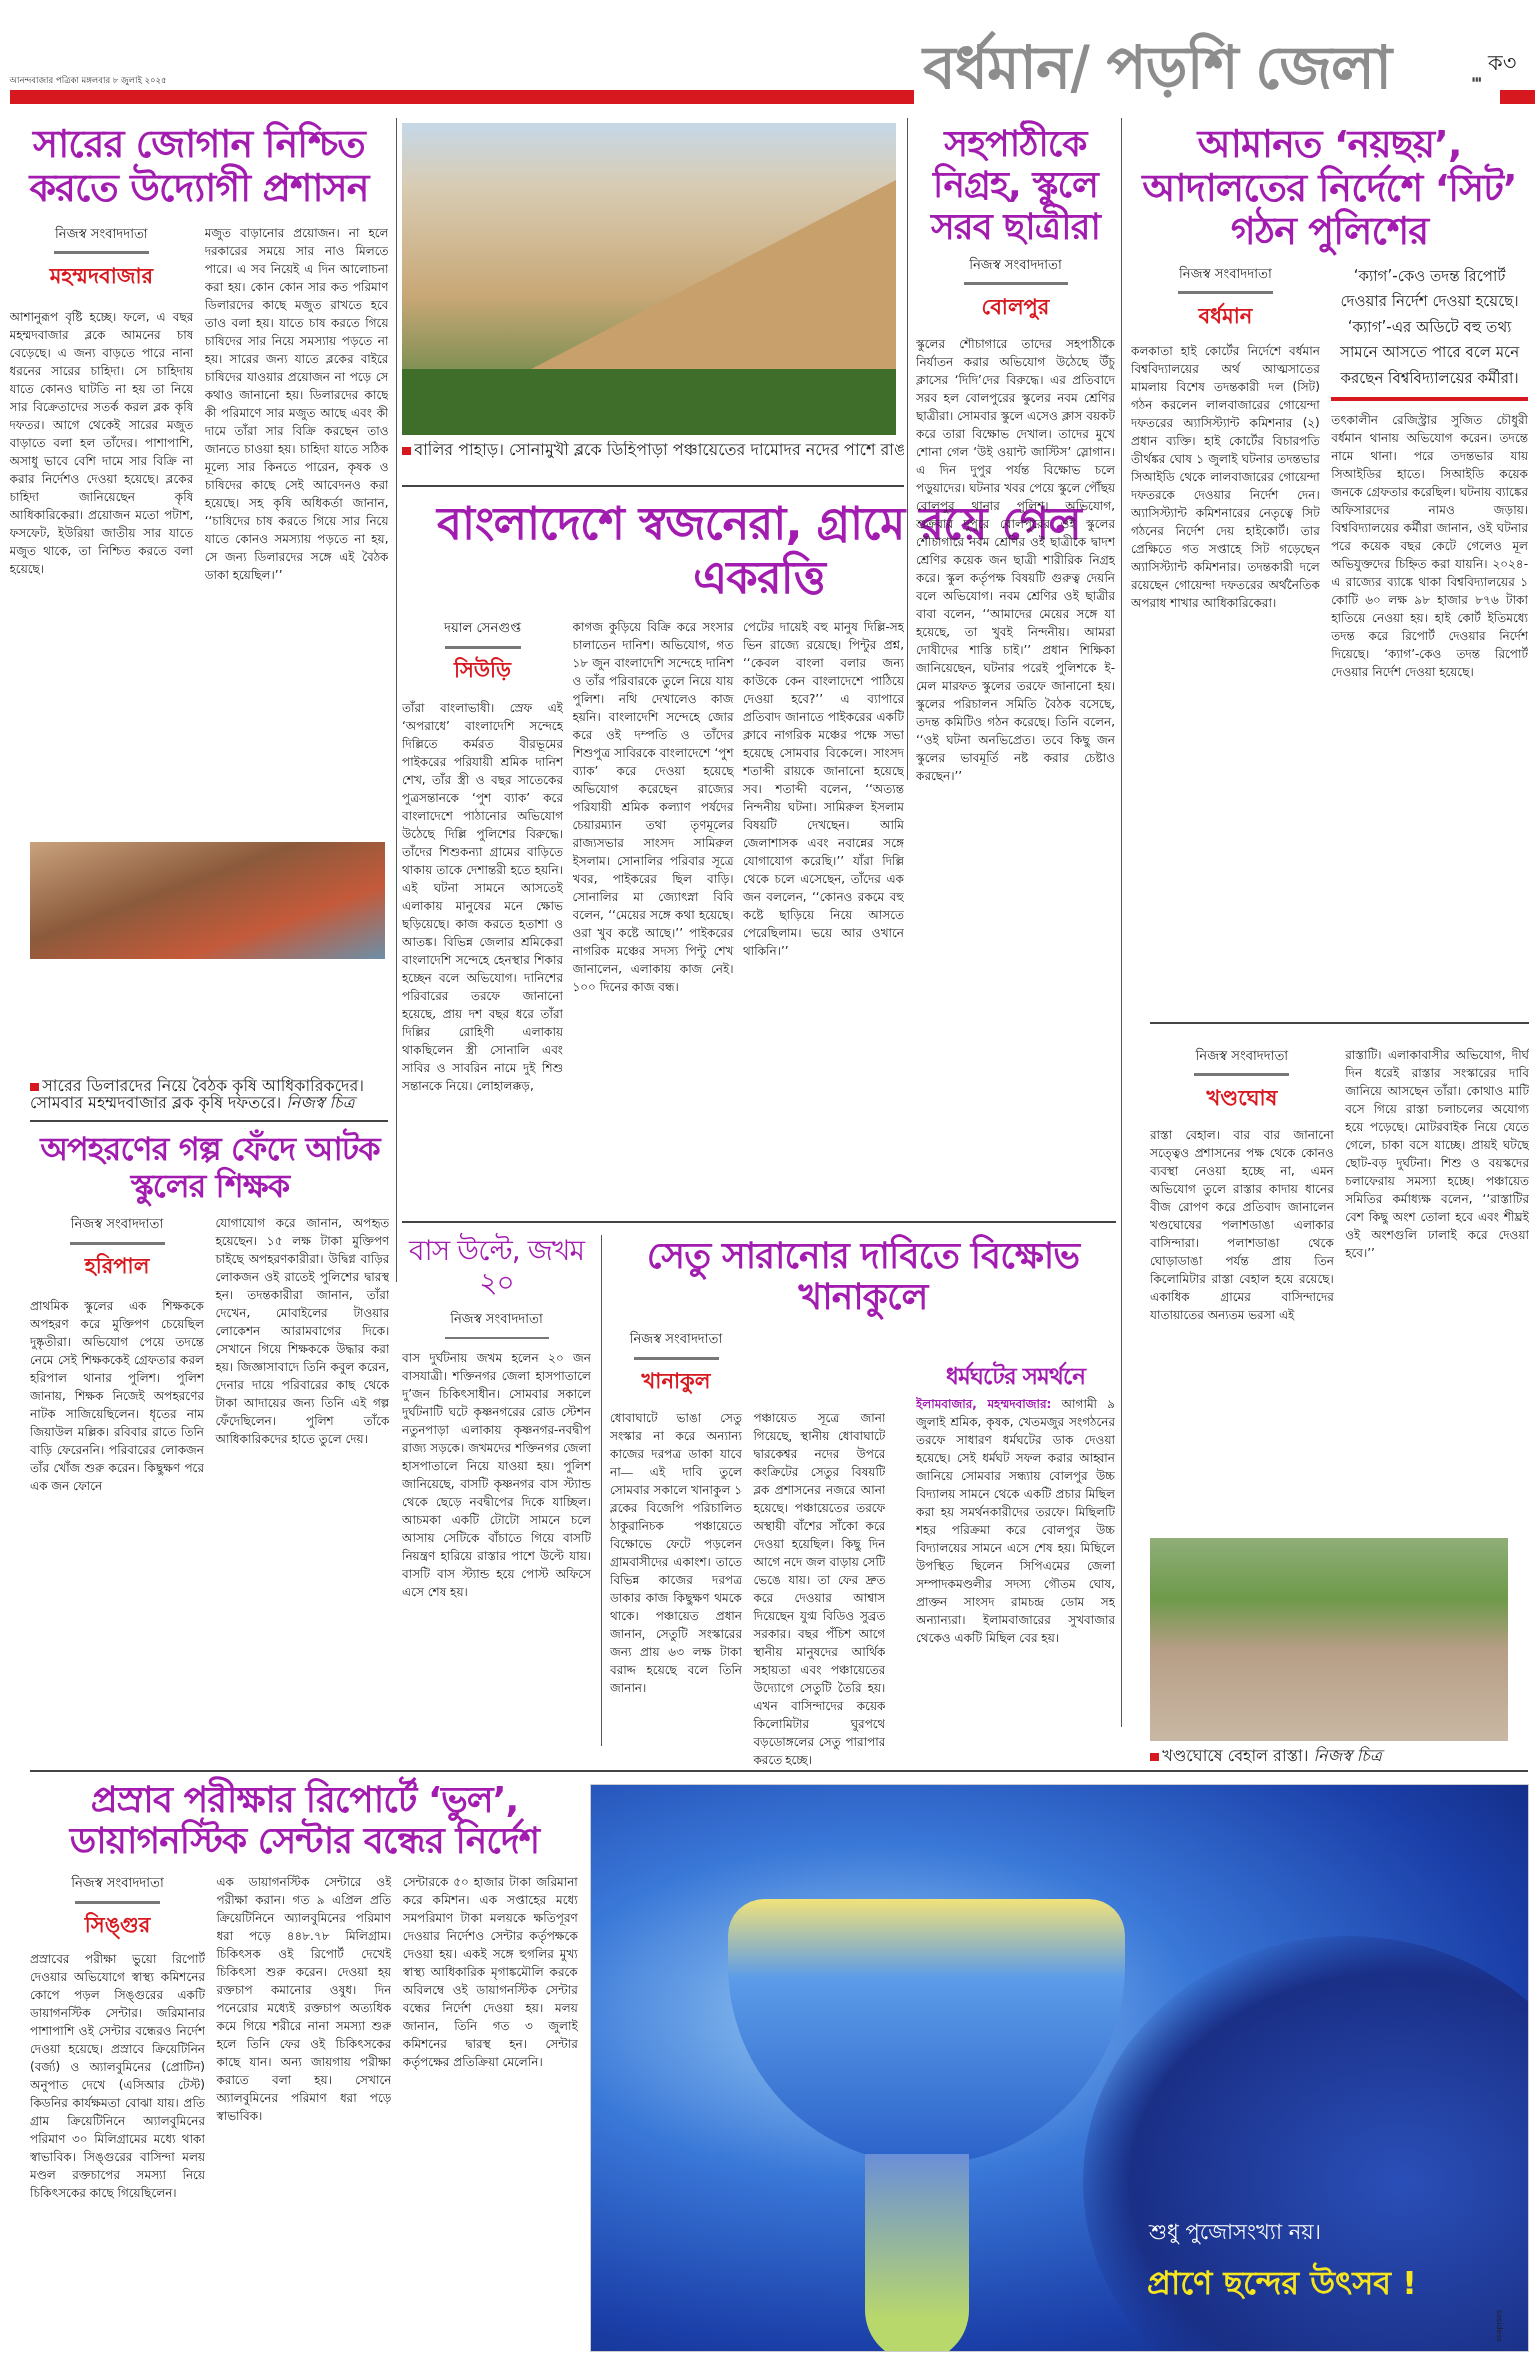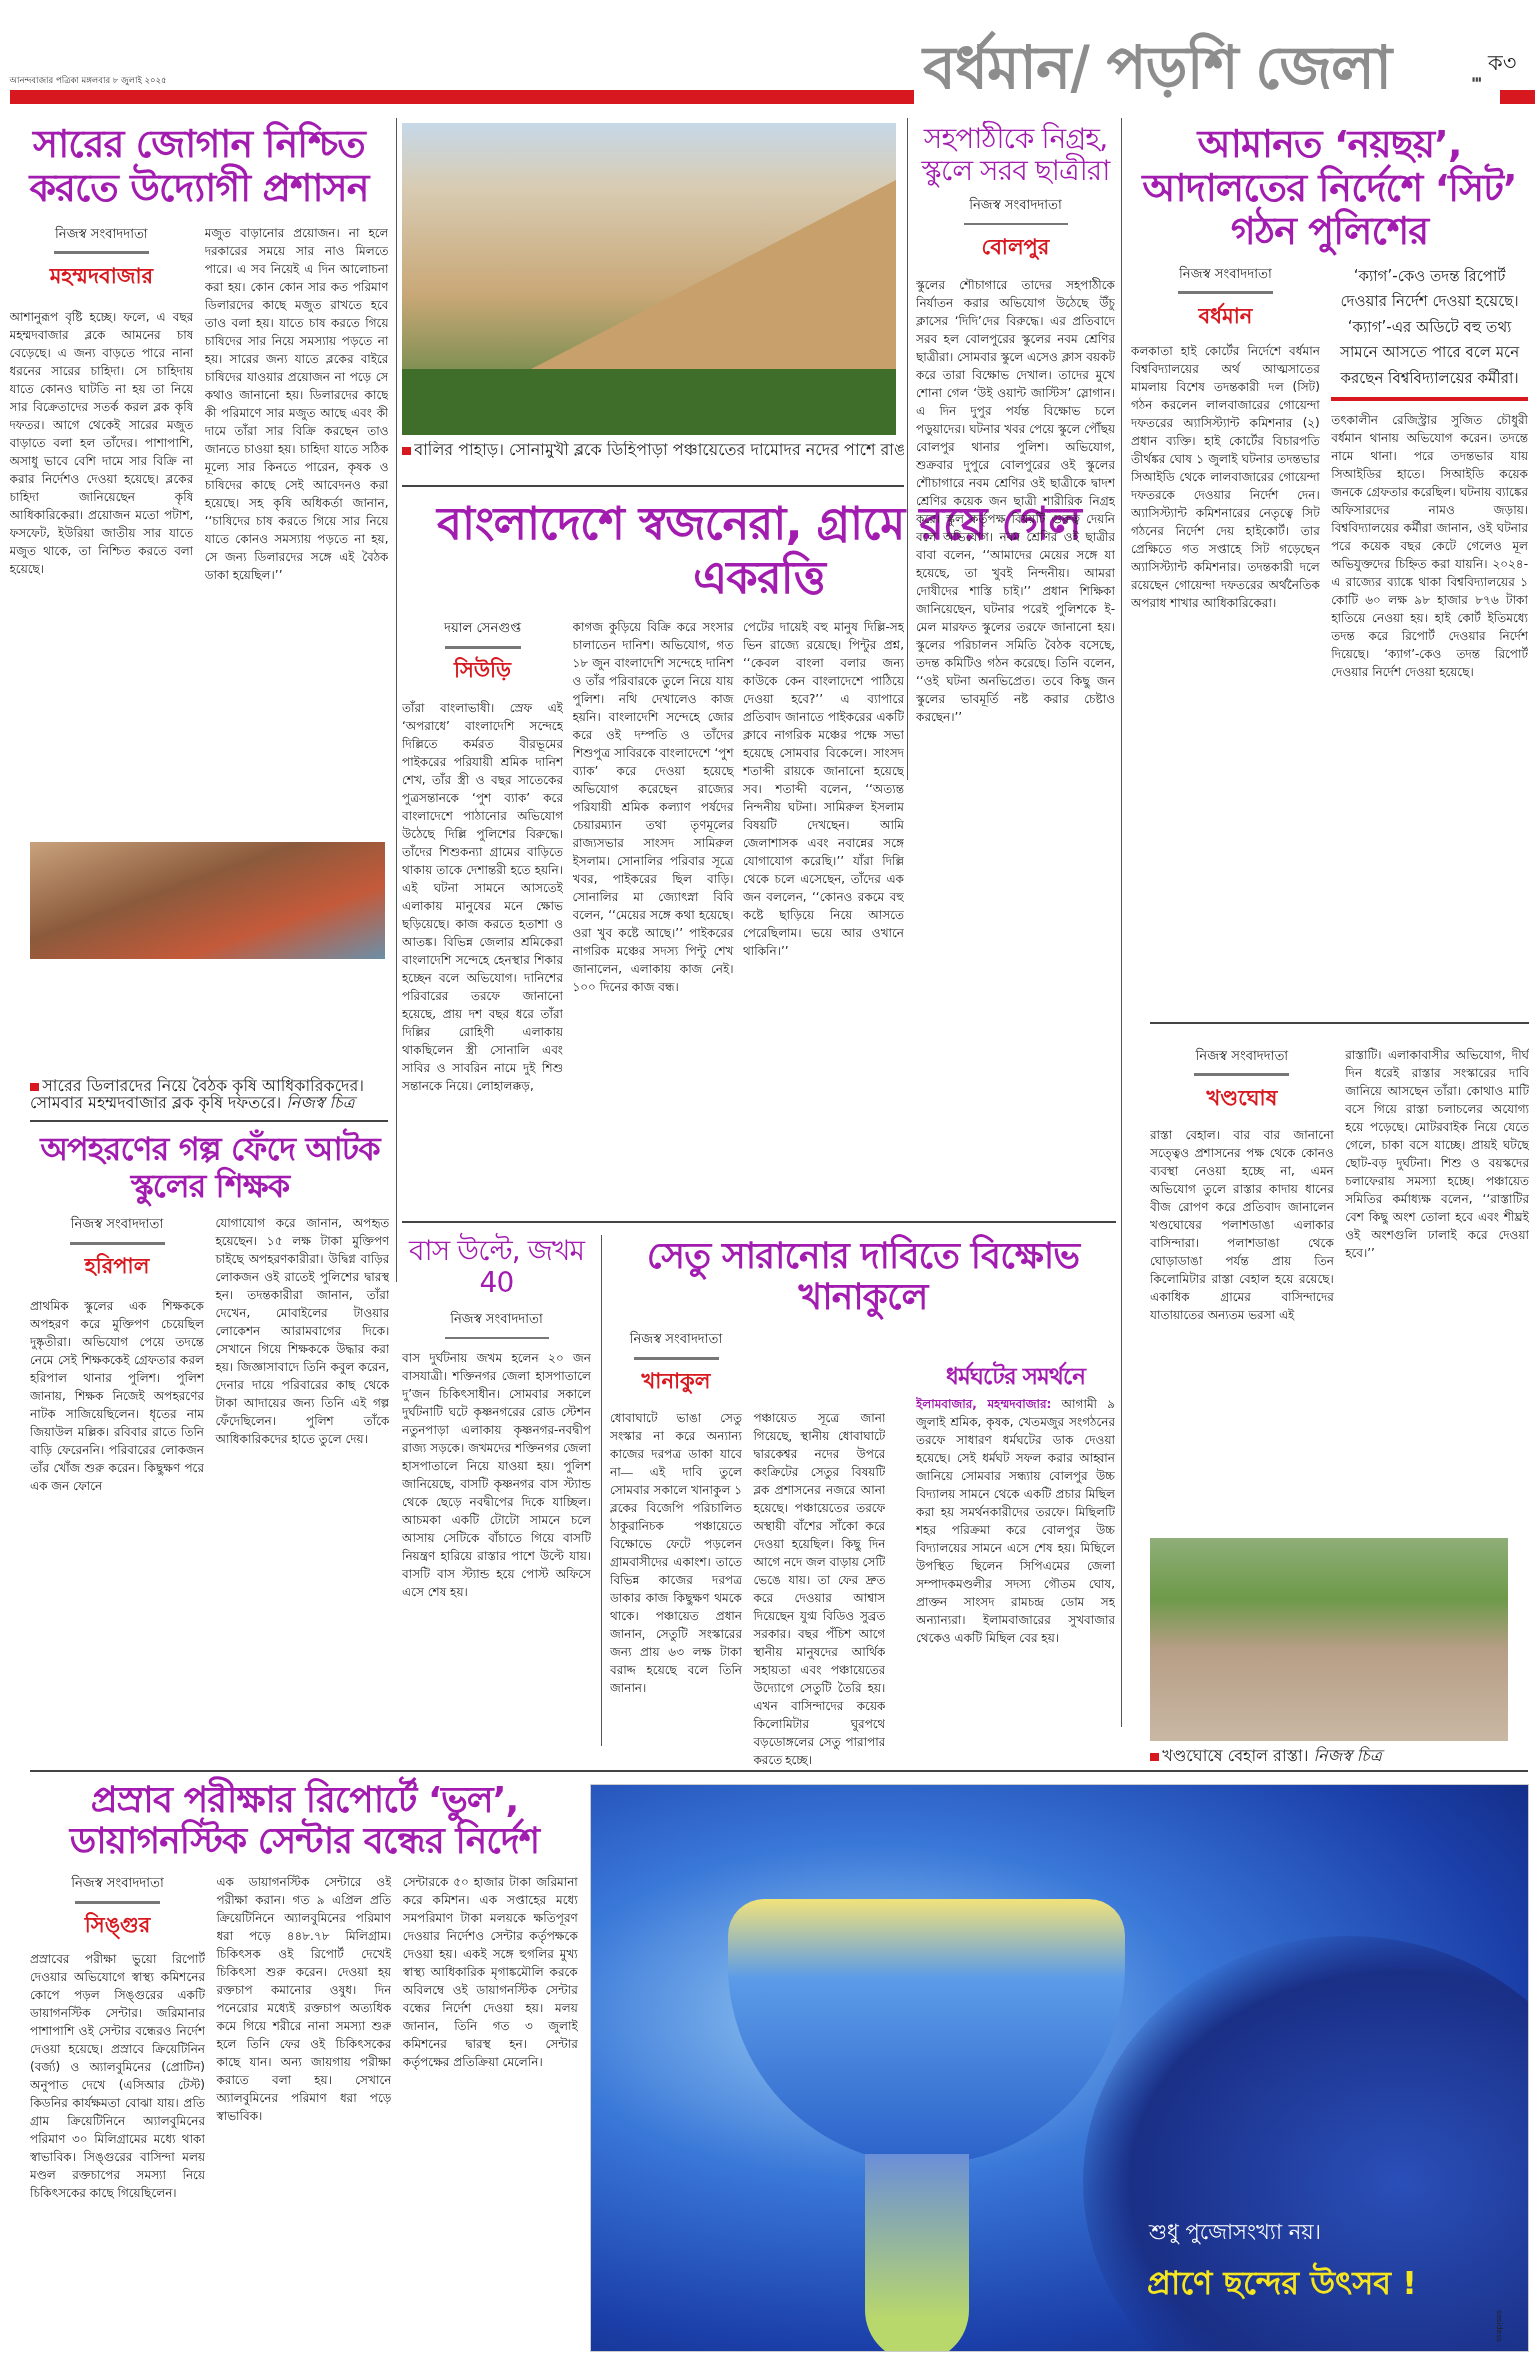--- a/index.html
+++ b/index.html
@@ -109,21 +109,21 @@
     <div style="width:161px;">
       <p class="col-text" style="height:473px;">কাগজ কুড়িয়ে বিক্রি করে সংসার চালাতেন দানিশ। অভিযোগ, গত ১৮ জুন বাংলাদেশি সন্দেহে দানিশ ও তাঁর পরিবারকে তুলে নিয়ে যায় পুলিশ। নথি দেখালেও কাজ হয়নি। বাংলাদেশি সন্দেহে জোর করে ওই দম্পতি ও তাঁদের শিশুপুত্র সাবিরকে বাংলাদেশে ‘পুশ ব্যাক’ করে দেওয়া হয়েছে অভিযোগ করেছেন রাজ্যের পরিযায়ী শ্রমিক কল্যাণ পর্ষদের চেয়ারম্যান তথা তৃণমূলের রাজ্যসভার সাংসদ সামিরুল ইসলাম। সোনালির পরিবার সূত্রে খবর, পাইকরের ছিল বাড়ি। সোনালির মা জ্যোৎস্না বিবি বলেন, ‘‘মেয়ের সঙ্গে কথা হয়েছে। ওরা খুব কষ্টে আছে।’’ পাইকরের নাগরিক মঞ্চের সদস্য পিন্টু শেখ জানালেন, এলাকায় কাজ নেই। ১০০ দিনের কাজ বন্ধ।</p>
     </div>
     <div style="width:161px;">
       <p class="col-text" style="height:473px;">পেটের দায়েই বহু মানুষ দিল্লি-সহ ভিন রাজ্যে রয়েছে। পিন্টুর প্রশ্ন, ‘‘কেবল বাংলা বলার জন্য কাউকে কেন বাংলাদেশে পাঠিয়ে দেওয়া হবে?’’ এ ব্যাপারে প্রতিবাদ জানাতে পাইকরের একটি ক্লাবে নাগরিক মঞ্চের পক্ষে সভা হয়েছে সোমবার বিকেলে। সাংসদ শতাব্দী রায়কে জানানো হয়েছে সব। শতাব্দী বলেন, ‘‘অত্যন্ত নিন্দনীয় ঘটনা। সামিরুল ইসলাম বিষয়টি দেখছেন। আমি জেলাশাসক এবং নবান্নের সঙ্গে যোগাযোগ করেছি।’’ যাঁরা দিল্লি থেকে চলে এসেছেন, তাঁদের এক জন বললেন, ‘‘কোনও রকমে বহু কষ্টে ছাড়িয়ে নিয়ে আসতে পেরেছিলাম। ভয়ে আর ওখানে থাকিনি।’’</p>
     </div>
   </div>
 </article>
 
 <article class="abs" style="left:916px; top:123px; width:199px;">
-  <h2 class="headline" style="font-size:28px; font-weight:normal;">সহপাঠীকে নিগ্রহ, স্কুলে সরব ছাত্রীরা</h2>
+  <h2 class="headline" style="font-size:36px; font-weight:bold;">সহপাঠীকে নিগ্রহ, স্কুলে সরব ছাত্রীরা</h2>
   <div class="byline" style="margin-top:7.6px;">নিজস্ব সংবাদদাতা</div>
   <div class="byline-rule" style="width:104px;"></div>
   <div class="dateline">বোলপুর</div>
   <p class="col-text" style="margin-top:9.5px; height:833px;">স্কুলের শৌচাগারে তাদের সহপাঠীকে নির্যাতন করার অভিযোগ উঠেছে উঁচু ক্লাসের ‘দিদি’দের বিরুদ্ধে। এর প্রতিবাদে সরব হল বোলপুরের স্কুলের নবম শ্রেণির ছাত্রীরা। সোমবার স্কুলে এসেও ক্লাস বয়কট করে তারা বিক্ষোভ দেখাল। তাদের মুখে শোনা গেল ‘উই ওয়ান্ট জাস্টিস’ স্লোগান। এ দিন দুপুর পর্যন্ত বিক্ষোভ চলে পড়ুয়াদের। ঘটনার খবর পেয়ে স্কুলে পৌঁছয় বোলপুর থানার পুলিশ। অভিযোগ, শুক্রবার দুপুরে বোলপুরের ওই স্কুলের শৌচাগারে নবম শ্রেণির ওই ছাত্রীকে দ্বাদশ শ্রেণির কয়েক জন ছাত্রী শারীরিক নিগ্রহ করে। স্কুল কর্তৃপক্ষ বিষয়টি গুরুত্ব দেয়নি বলে অভিযোগ। নবম শ্রেণির ওই ছাত্রীর বাবা বলেন, ‘‘আমাদের মেয়ের সঙ্গে যা হয়েছে, তা খুবই নিন্দনীয়। আমরা দোষীদের শাস্তি চাই।’’ প্রধান শিক্ষিকা জানিয়েছেন, ঘটনার পরেই পুলিশকে ই-মেল মারফত স্কুলের তরফে জানানো হয়। স্কুলের পরিচালন সমিতি বৈঠক বসেছে, তদন্ত কমিটিও গঠন করেছে। তিনি বলেন, ‘‘ওই ঘটনা অনভিপ্রেত। তবে কিছু জন স্কুলের ভাবমূর্তি নষ্ট করার চেষ্টাও করছেন।’’</p>
 </article>
 
 <article class="abs" style="left:1131px; top:123px; width:397px;">
   <h1 class="headline" style="font-size:38px;">আমানত ‘নয়ছয়’, আদালতের নির্দেশে ‘সিট’ গঠন পুলিশের</h1>
   <div style="display:flex; gap:11.4px; margin-top:9.5px;">
     <div style="width:189px;">
@@ -157,21 +157,21 @@
 <div class="abs photo" style="left:1150px; top:1538px; width:358px; height:203px; background:linear-gradient(180deg,#8fae78 0%,#6e9a4a 30%,#b79e86 55%,#c9b8a4 100%);"></div>
 <div class="abs caption" style="left:1150px; top:1747px; width:379px;">
   <span class="sq"></span><span>খণ্ডঘোষে বেহাল রাস্তা।</span>
   <i>নিজস্ব চিত্র</i>
 </div>
 
 <div class="abs hrule" style="left:402px; top:1221px; width:714px;"></div>
 <div class="abs vrule" style="left:601px; top:1235px; height:511px;"></div>
 
 <article class="abs" style="left:402px; top:1235px; width:189px;">
-  <h2 class="headline" style="font-size:28px; font-weight:normal;">বাস উল্টে, জখম 40</h2>
+  <h2 class="headline" style="font-size:28px; font-weight:normal;">বাস উল্টে, জখম ২০</h2>
   <div class="byline" style="margin-top:9.5px;">নিজস্ব সংবাদদাতা</div>
   <div class="byline-rule" style="width:104px;"></div>
   <p class="col-text" style="margin-top:9.5px; height:383px;">বাস দুর্ঘটনায় জখম হলেন ২০ জন বাসযাত্রী। শক্তিনগর জেলা হাসপাতালে দু’জন চিকিৎসাধীন। সোমবার সকালে দুর্ঘটনাটি ঘটে কৃষ্ণনগরের রোড স্টেশন নতুনপাড়া এলাকায় কৃষ্ণনগর-নবদ্বীপ রাজ্য সড়কে। জখমদের শক্তিনগর জেলা হাসপাতালে নিয়ে যাওয়া হয়। পুলিশ জানিয়েছে, বাসটি কৃষ্ণনগর বাস স্ট্যান্ড থেকে ছেড়ে নবদ্বীপের দিকে যাচ্ছিল। আচমকা একটি টোটো সামনে চলে আসায় সেটিকে বাঁচাতে গিয়ে বাসটি নিয়ন্ত্রণ হারিয়ে রাস্তার পাশে উল্টে যায়। বাসটি বাস স্ট্যান্ড হয়ে পোস্ট অফিসে এসে শেষ হয়।</p>
 </article>
 
 <article class="abs" style="left:610px; top:1235px; width:506px;">
   <h2 class="headline" style="font-size:36px;">সেতু সারানোর দাবিতে বিক্ষোভ খানাকুলে</h2>
   <div style="display:flex; gap:11.4px; margin-top:11.4px;">
     <div style="width:132px;">
       <div class="byline">নিজস্ব সংবাদদাতা</div>

